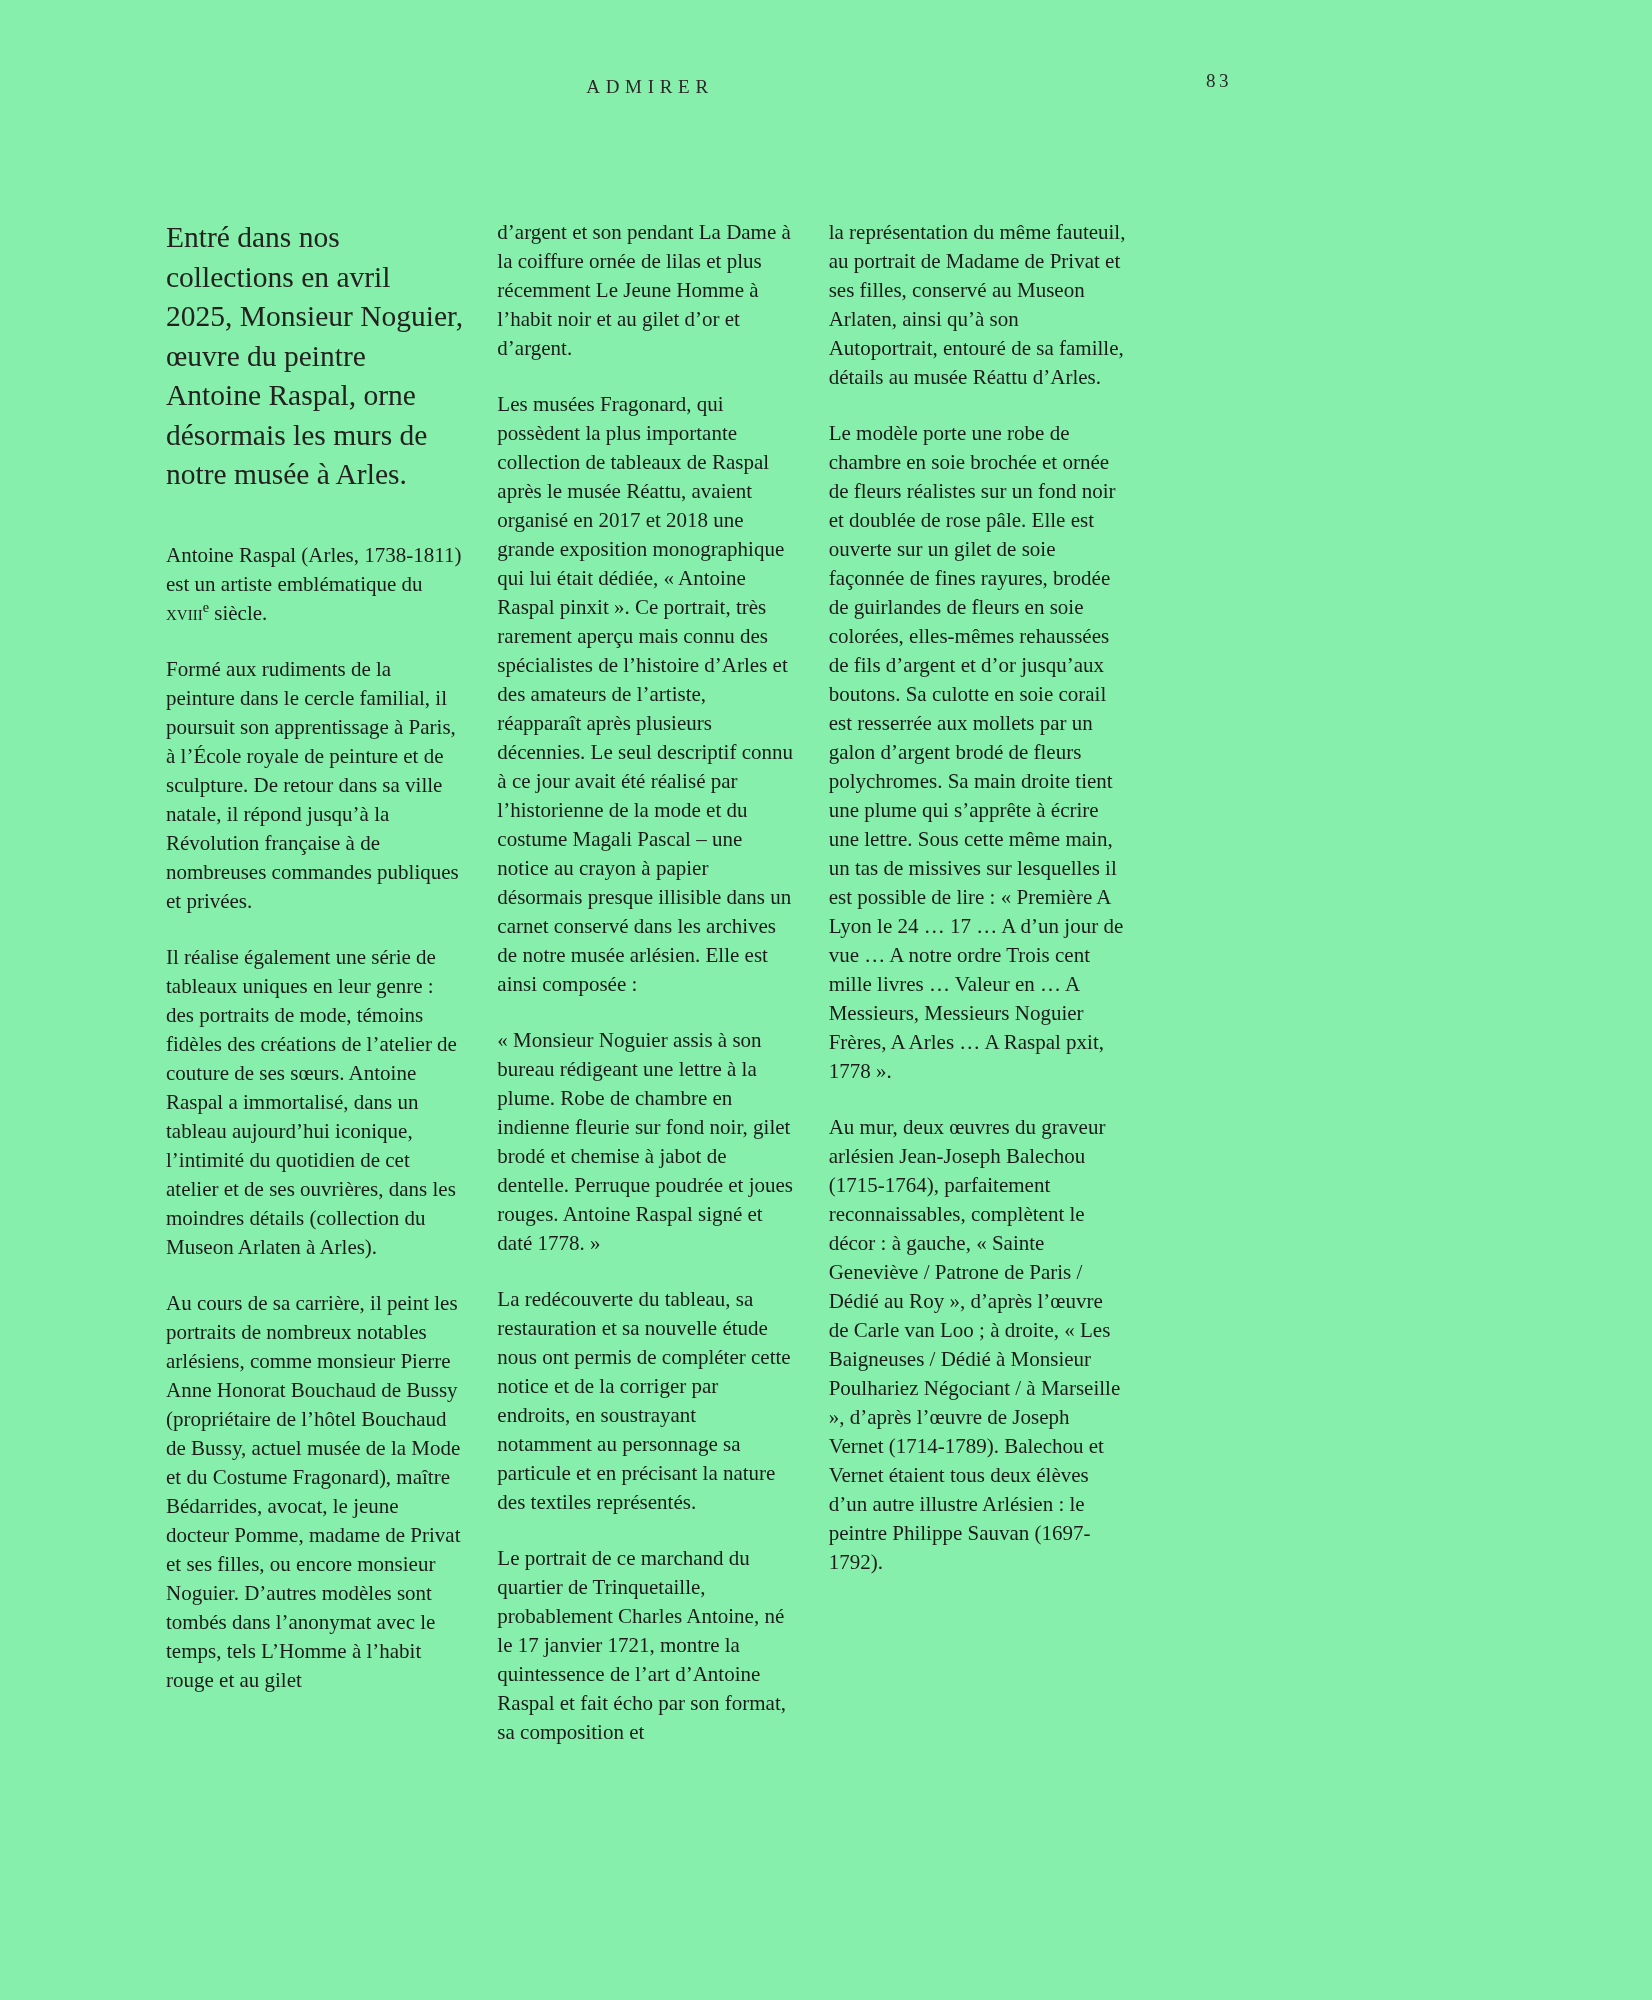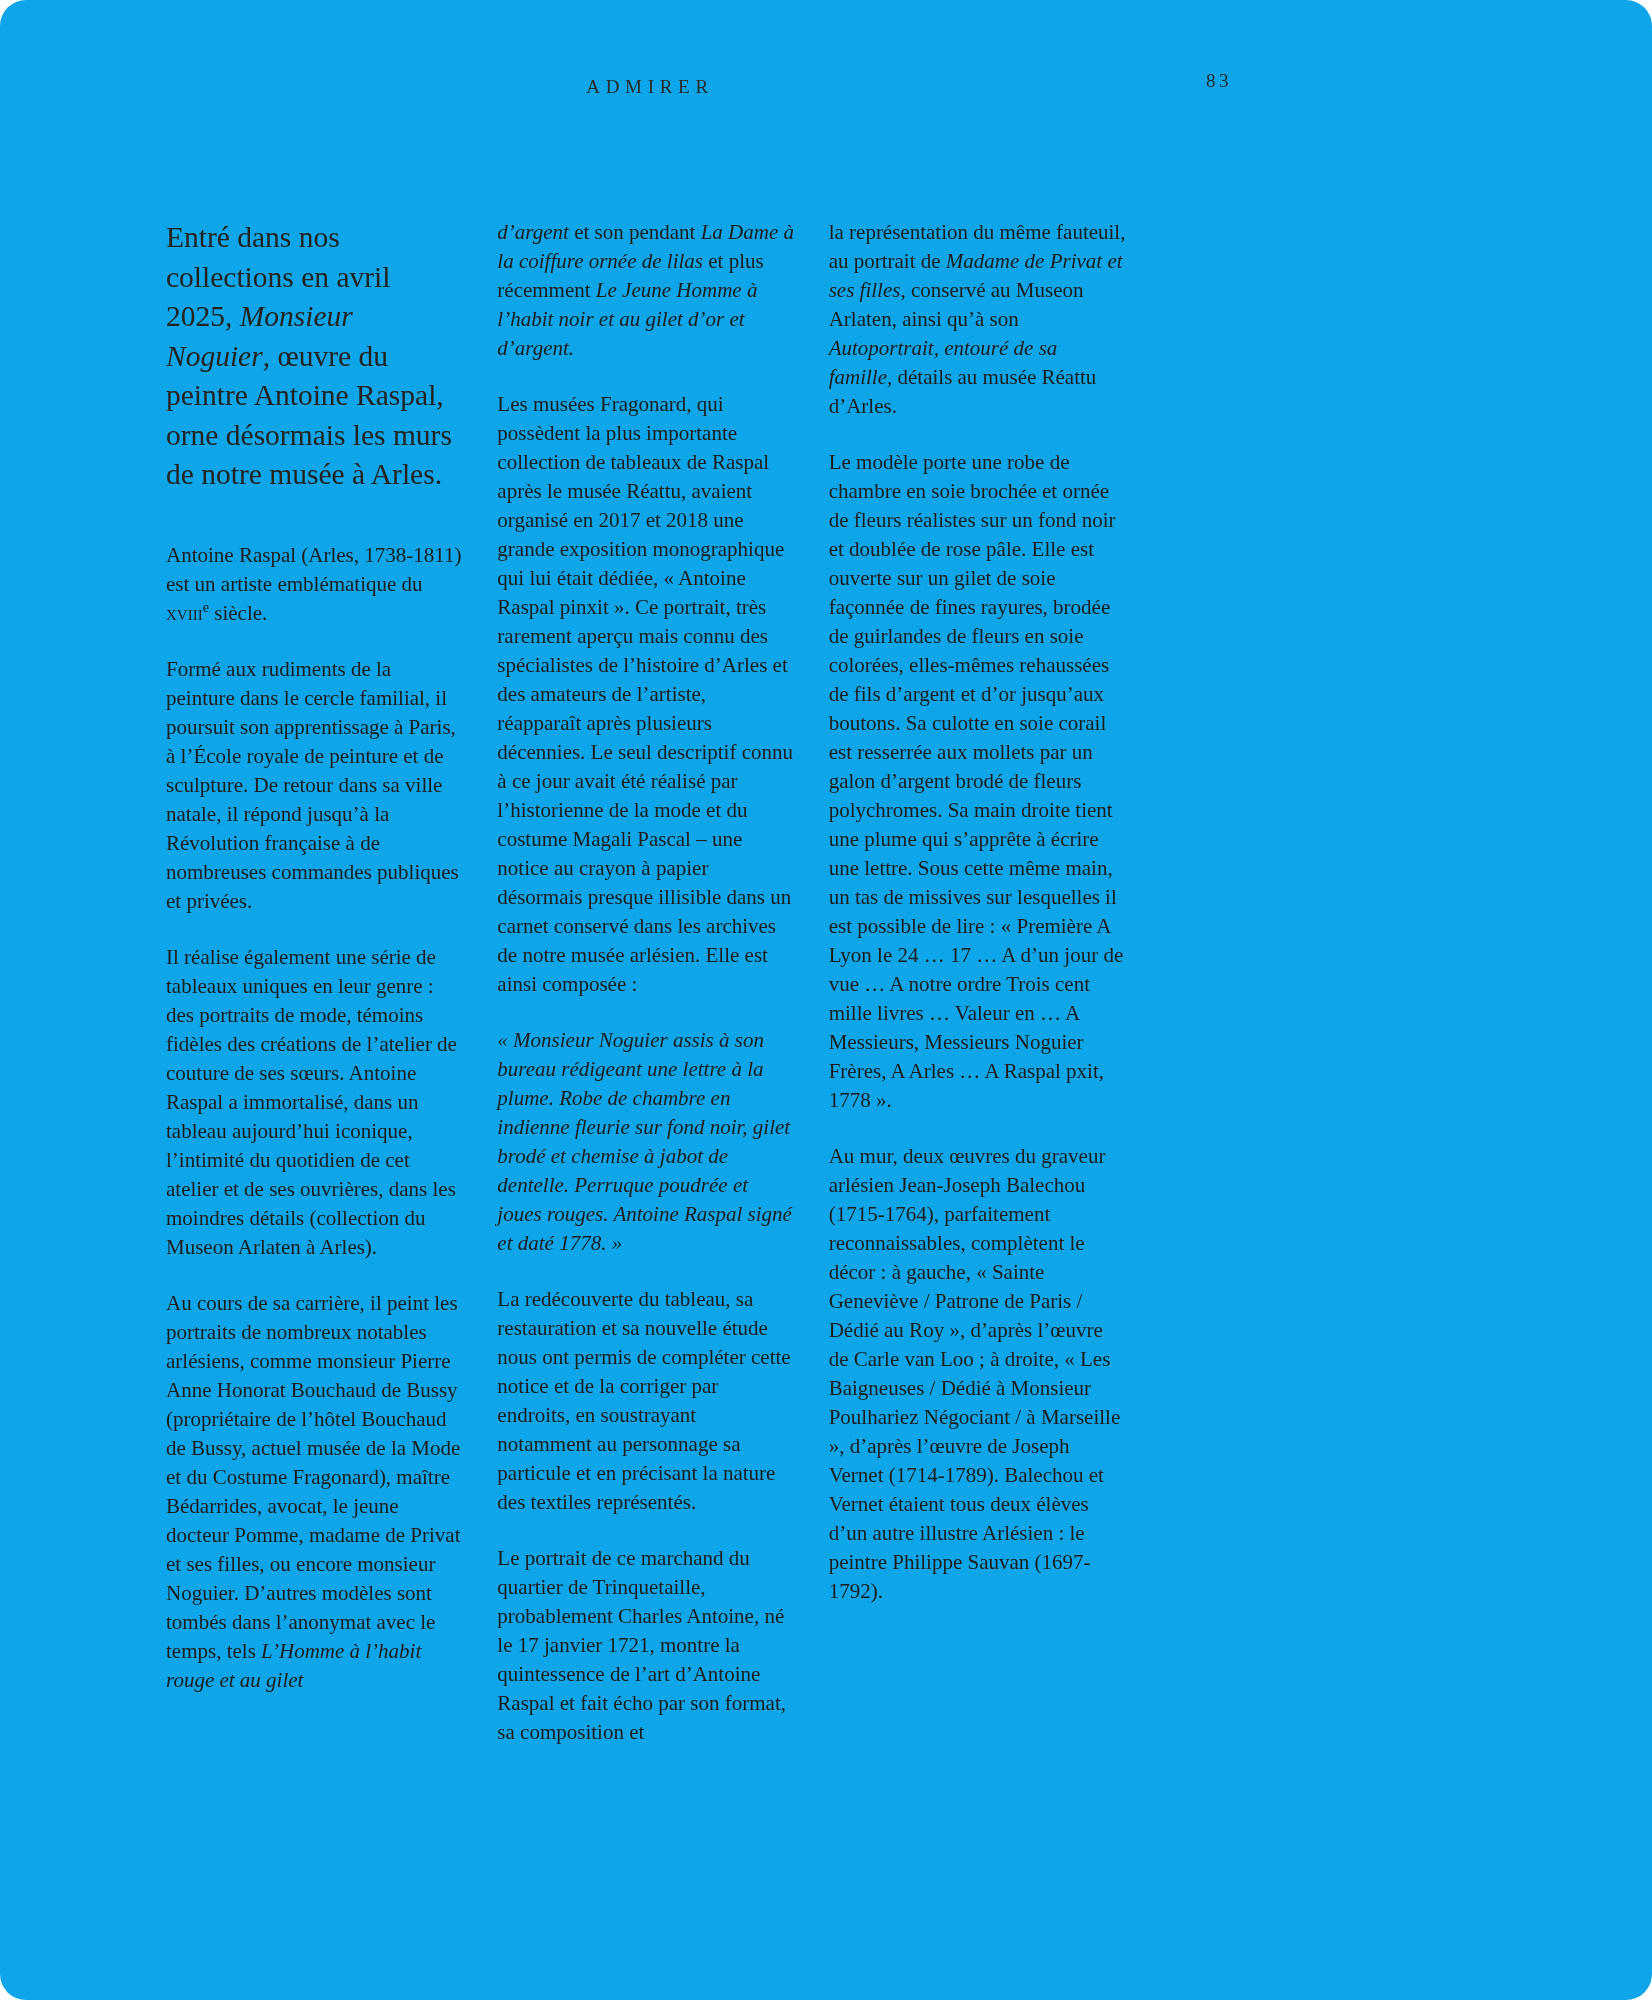--- a/index.html
+++ b/index.html
@@ -5,24 +5,23 @@
   * { margin: 0; padding: 0; box-sizing: border-box; }
   html, body { width: 1652px; }
   body {
     background: #ffffff;
     font-family: "Liberation Serif", serif;
   }
   .page {
     position: relative;
     width: 1652px;
     height: 2000px;
-    background: #0ea5e9;
+    background: #86efac;
     color: #1d1c1a;
     overflow: hidden;
-    border-radius: 26px;
   }
   .running-head {
     position: absolute;
     top: 76px;
     left: 170px;
     width: 960px;
     text-align: center;
     font-size: 19px;
     letter-spacing: 0.30em;
     color: #2a2927;
@@ -57,21 +56,21 @@
     margin-bottom: 46px;
     color: #23221f;
   }
   .para.caption {
     font-size: 16.5px;
     line-height: 24px;
     letter-spacing: 0.045em;
     margin-top: 8px;
     color: #262522;
   }
-  .seg-i { font-style: italic; }
+  .seg-i { }
   .seg-sc { font-variant: small-caps; text-align: center; }
   .seg-sup { vertical-align: super; font-size: 0.68em; line-height: 0; }
   .seg-caps { letter-spacing: 0.06em; font-size: 0.95em; }
 </style>
 </head>
 <body>
 
 <div class="page">
   <div class="running-head">ADMIRER</div>
   <div class="page-number">83</div>

